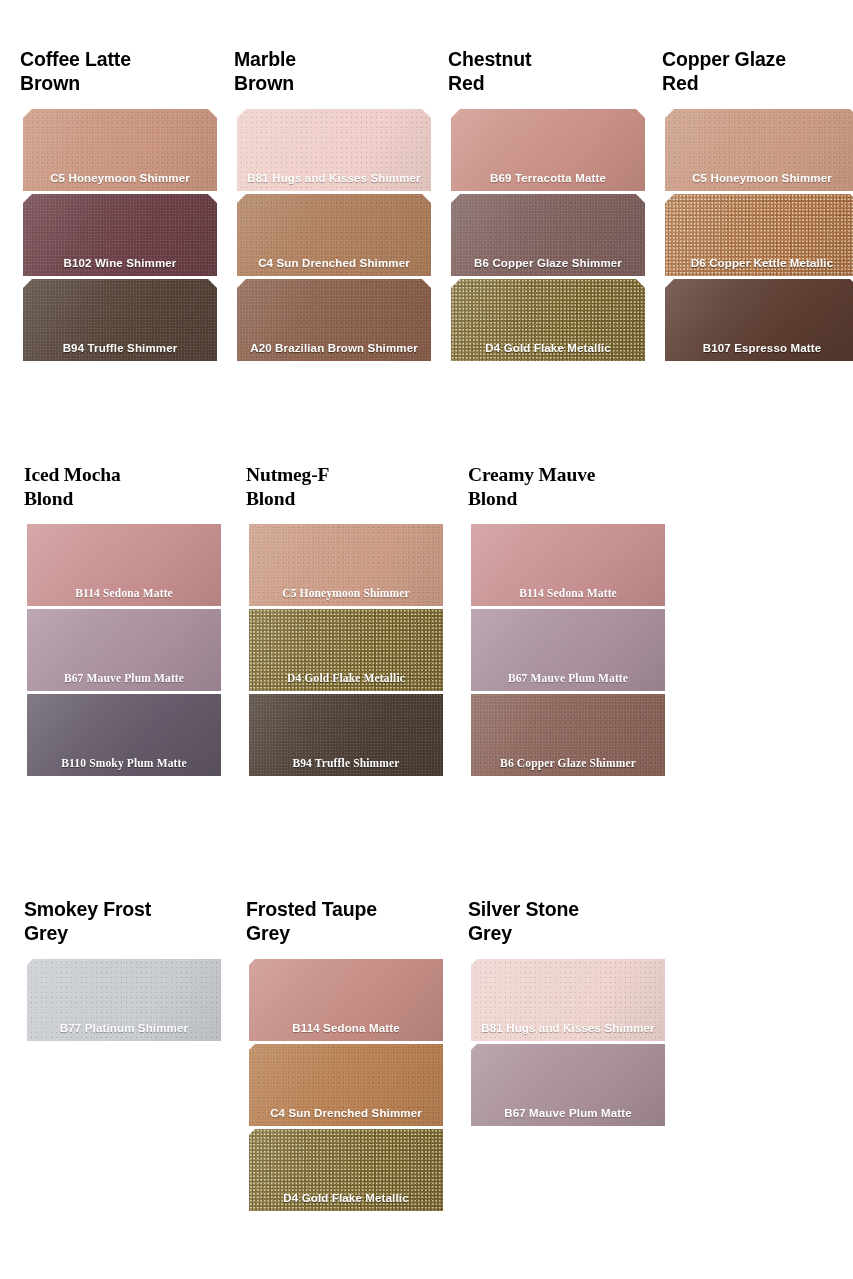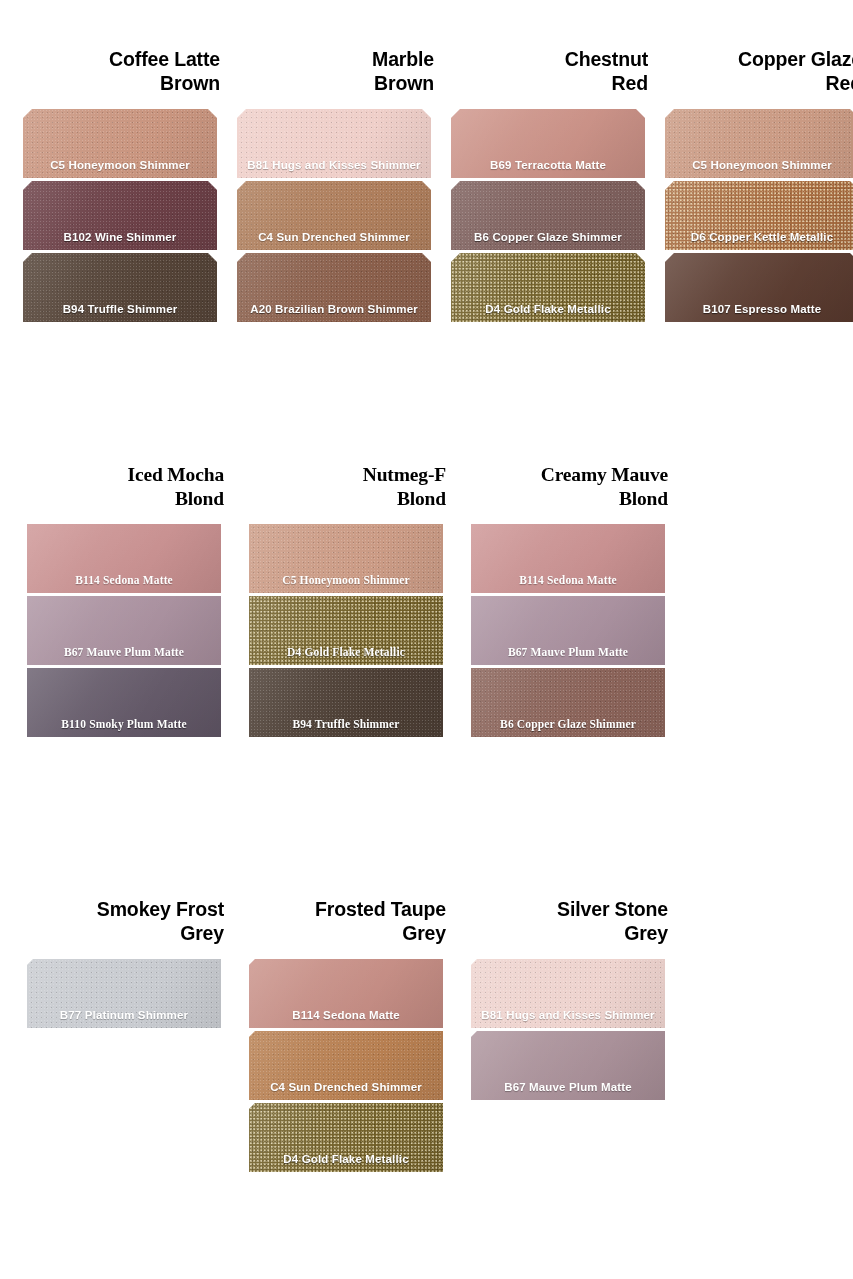--- a/index.html
+++ b/index.html
@@ -40,36 +40,36 @@
     display: flex;
     flex-direction: column;
     align-items: center;
   }
 
   .column-title {
     font-weight: bold;
     font-size: 19.5px;
     line-height: 23.5px;
     color: #000000;
-    text-align: right;
+    text-align: left;
     letter-spacing: -0.15px;
     margin: 0 0 14px 0;
     width: 200px;
     white-space: pre-line;
   }
 
   .swatch-stack {
     display: flex;
     flex-direction: column;
     width: 194px;
   }
 
   .swatch {
     position: relative;
-    height: 69px;
+    height: 82px;
     width: 194px;
     margin-bottom: 3px;
     overflow: hidden;
     display: block;
   }
 
   
   .shape-bevel {
     clip-path: polygon(
       0px 9px, 9px 0px,

